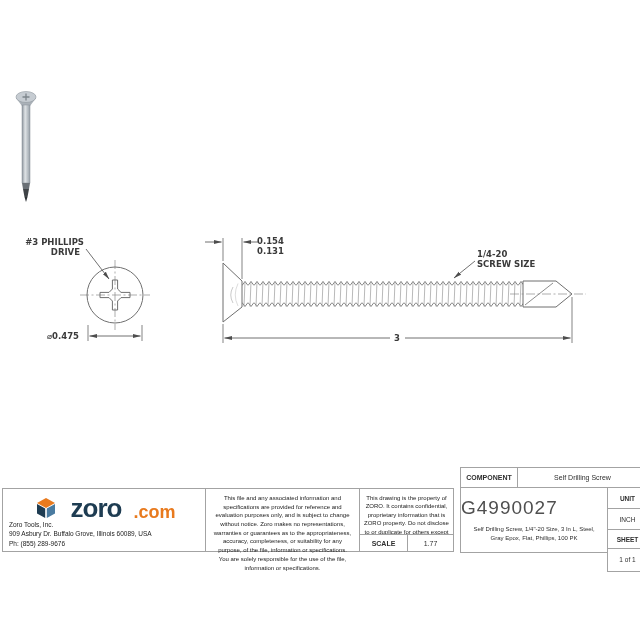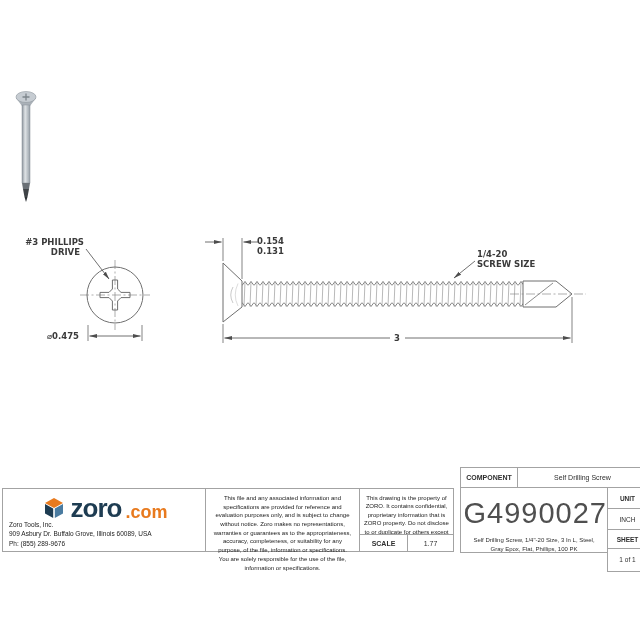--- a/index.html
+++ b/index.html
@@ -7,31 +7,31 @@
     width:640px;height:640px;position:relative;overflow:hidden;
     background:#ffffff;font-family:"Liberation Sans",sans-serif;color:#333;
   }
   
   .photo{position:absolute;left:10px;top:84px;width:36px;height:120px;}
   
   .drawing{position:absolute;left:0;top:0;width:640px;height:640px;pointer-events:none;}
   .dimtext{font-family:"DejaVu Sans",sans-serif;font-size:8.5px;font-weight:bold;fill:#3a3a3a;}
   
   .tb-box{position:absolute;border:1px solid #a3a3a3;box-sizing:border-box;background:#fff;}
-  .logo-row{display:flex;align-items:center;justify-content:center;margin-top:5px;gap:4px;}
+  .logo-row{display:flex;align-items:center;justify-content:center;margin-top:5px;gap:12px;}
   .brand{font-size:26px;font-weight:bold;color:#1e3c52;letter-spacing:-1px;line-height:1;}
   .tld{font-size:18px;font-weight:bold;color:#e87a1e;line-height:1;margin-top:9px;}
   .address{position:absolute;left:6px;bottom:3px;font-size:6.5px;line-height:1.45;color:#222;text-align:left;}
   .legal{font-size:6px;line-height:1.45;text-align:center;color:#222;padding:5px 7px;}
   .notice{font-size:6px;line-height:1.4;text-align:center;color:#222;padding:5px 4px;}
   .cellrow{display:flex;align-items:stretch;}
   .cell{display:flex;align-items:center;justify-content:center;box-sizing:border-box;}
   .lbl{font-size:7px;font-weight:bold;color:#2e2e2e;}
   .val{font-size:7px;color:#2e2e2e;}
-  .partnum{font-size:29px;color:#4f4f4f;letter-spacing:1px;text-align:right;margin-top:9px;}
+  .partnum{font-size:19px;color:#4f4f4f;letter-spacing:1px;text-align:left;margin-top:9px;}
   .desc{font-size:6px;line-height:1.5;color:#2e2e2e;text-align:center;width:130px;margin:6px auto 0;}
   .rrow{display:flex;align-items:center;justify-content:center;border-bottom:1px solid #a3a3a3;box-sizing:border-box;}
   .rlbl{font-size:6.5px;font-weight:bold;color:#2e2e2e;}
   .rval{font-size:6.5px;color:#2e2e2e;}
 </style>
 </head>
 <body>
 
 <svg class="photo" viewBox="0 0 36 120">
   <defs>

